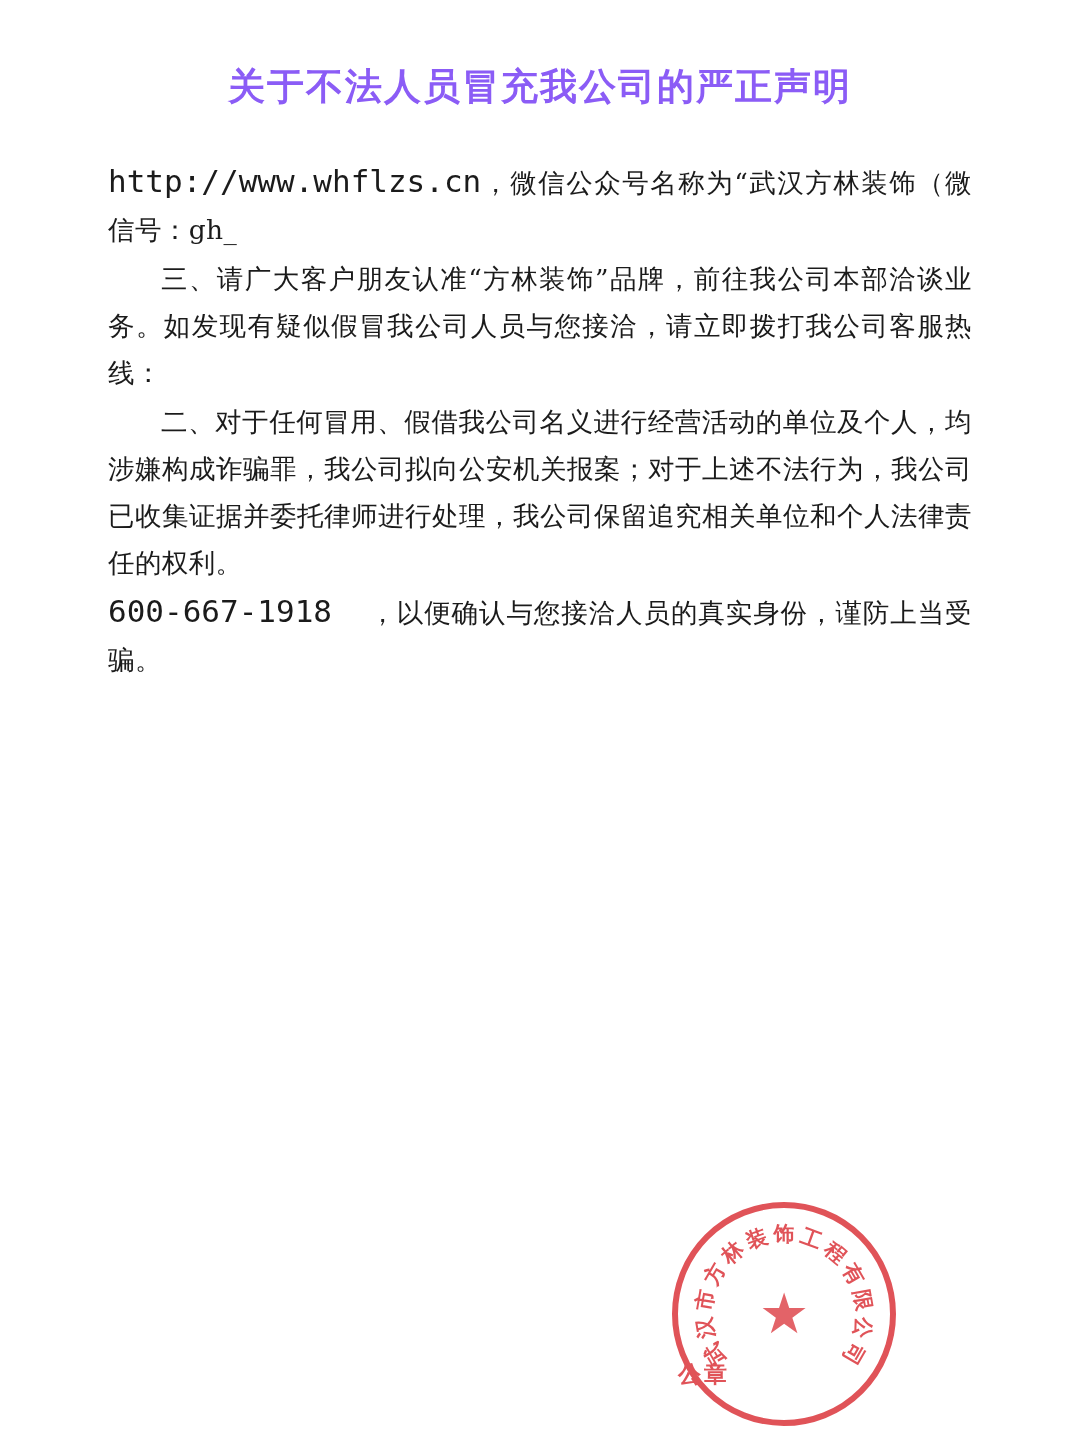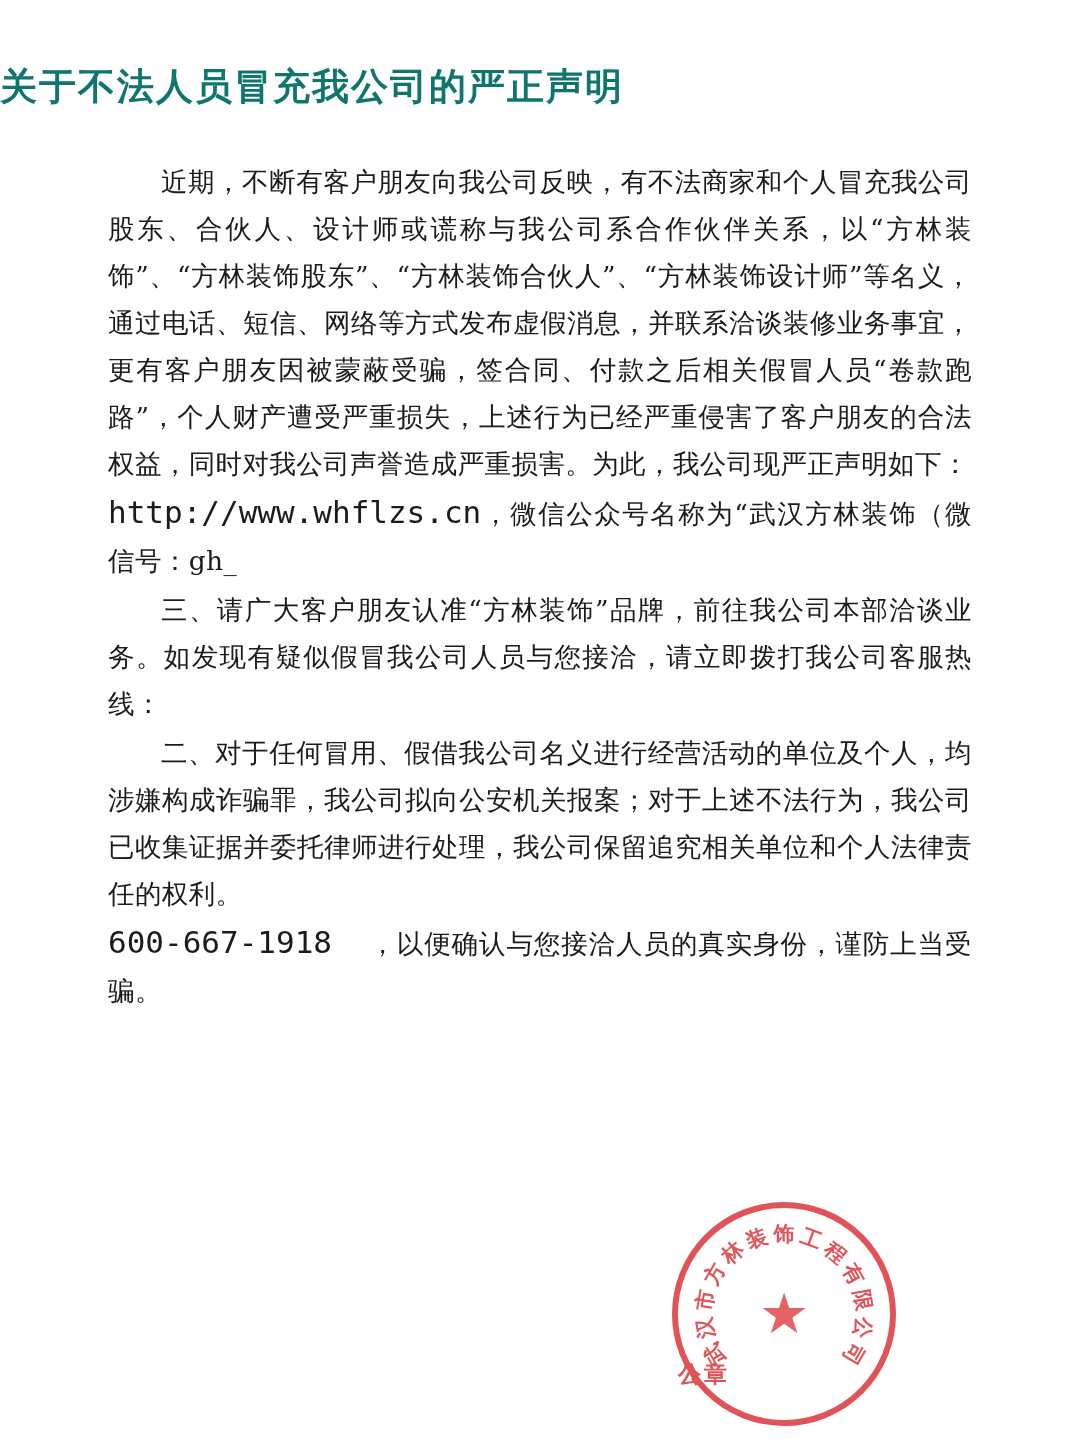--- a/index.html
+++ b/index.html
@@ -16,26 +16,26 @@
     overflow: hidden;
   }
   .page {
     position: relative;
     width: 1080px;
     height: 1443px;
     padding: 0;
     box-sizing: border-box;
   }
   .doc-title {
-    text-align: left;
+    text-align: center;
     font-size: 37px;
     font-weight: bold;
     letter-spacing: 2px;
     margin: 62px 0 12px 0;
-    color: #0f766e;
+    color: #8b5cf6;
     font-family: "DejaVu Serif", "Liberation Serif", serif;
   }
   .body-wrap {
     margin: 46px 108px 0 108px;
   }
   p.para {
     font-size: 26.5px;
     line-height: 47px;
     margin: 0 0 2px 0;
     text-align: justify;
@@ -102,21 +102,20 @@
 </style>
 </head>
 <body>
 
 <div class="page">
 
   <h1 class="doc-title">关于不法人员冒充我公司的严正声明</h1>
 
   <div class="body-wrap">
 
-    <p class="para">近期，不断有客户朋友向我公司反映，有不法商家和个人冒充我公司股东、合伙人、设计师或谎称与我公司系合作伙伴关系，以“方林装饰”、“方林装饰股东”、“方林装饰合伙人”、“方林装饰设计师”等名义，通过电话、短信、网络等方式发布虚假消息，并联系洽谈装修业务事宜，更有客户朋友因被蒙蔽受骗，签合同、付款之后相关假冒人员“卷款跑路”，个人财产遭受严重损失，上述行为已经严重侵害了客户朋友的合法权益，同时对我公司声誉造成严重损害。为此，我公司现严正声明如下：</p>
 
 
     <p class="para noindent"><span class="mono">http://www.whflzs.cn</span><span>，微信公众号名称为“武汉方林装饰（微信号：gh_</span></p>
 
 
     <p class="para">三、请广大客户朋友认准“方林装饰”品牌，前往我公司本部洽谈业务。如发现有疑似假冒我公司人员与您接洽，请立即拨打我公司客服热线：</p>
 
     <p class="para">二、对于任何冒用、假借我公司名义进行经营活动的单位及个人，均涉嫌构成诈骗罪，我公司拟向公安机关报案；对于上述不法行为，我公司已收集证据并委托律师进行处理，我公司保留追究相关单位和个人法律责任的权利。</p>
 
     <p class="para noindent"><span class="mono">600-667-1918</span>&nbsp;&nbsp;&nbsp;&nbsp;<span>，以便确认与您接洽人员的真实身份，谨防上当受骗。</span></p>

